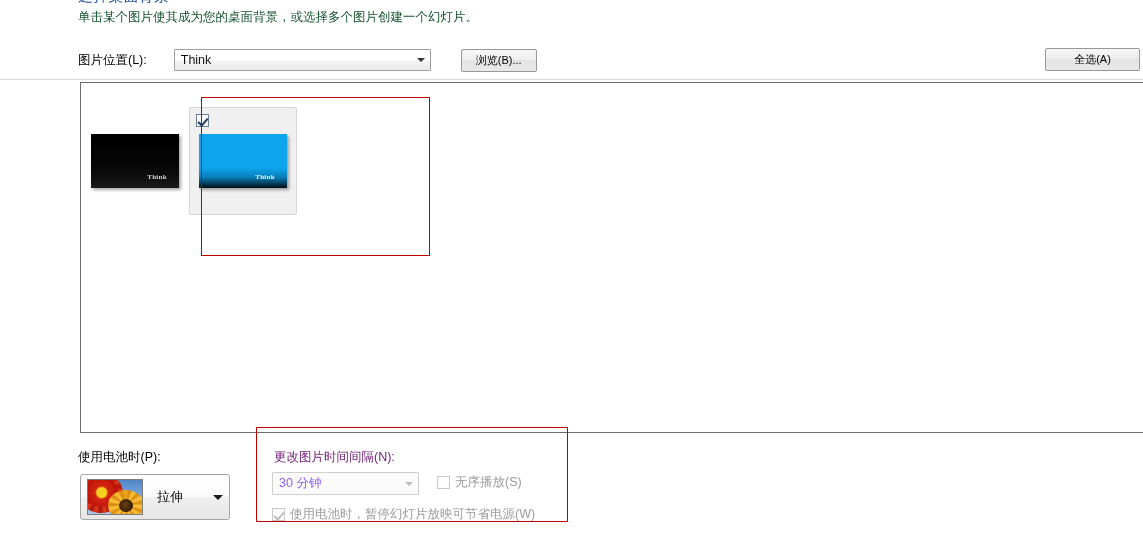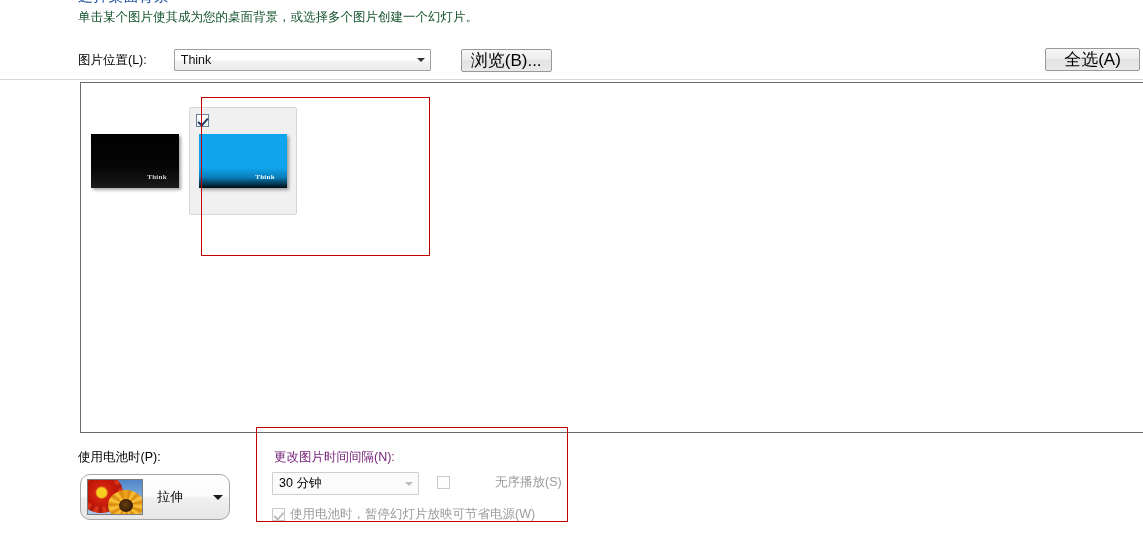--- a/index.html
+++ b/index.html
@@ -89,21 +89,21 @@
   }
   .btn {
     box-sizing: border-box;
     height: 23px;
     min-width: 76px;
     padding: 0 9px;
     border: 1px solid #989898;
     border-radius: 2px;
     background: linear-gradient(to bottom, #f6f6f6 0%, #ededed 48%, #e3e3e3 50%, #e9e9e9 100%);
     font-family: inherit;
-    font-size: 17px;
+    font-size: 11px;
     color: #000;
     display: flex;
     align-items: center;
     justify-content: center;
     white-space: nowrap;
     cursor: default;
   }
   #browse-button { margin-left: 10px; }
 
   #select-all-button {
@@ -247,21 +247,21 @@
     white-space: nowrap;
   }
   #picture-position-combo {
     position: absolute;
     left: 80px;
     top: 474px;
     width: 150px;
     height: 46px;
     box-sizing: border-box;
     border: 1px solid #a6a6a6;
-    border-radius: 10px;
+    border-radius: 3px;
     background: linear-gradient(to bottom, #ffffff 0%, #fbfbfb 48%, #f0f0f0 52%, #e6e6e6 100%);
     display: flex;
     align-items: center;
   }
   #position-thumb {
     width: 56px;
     height: 36px;
     margin-left: 6px;
     box-sizing: border-box;
     border: 1px solid #7b7b7b;
@@ -344,21 +344,21 @@
     box-sizing: border-box;
     border: 1px solid #cfcfcf;
     border-radius: 1px;
     background: #fbfbfb;
     display: flex;
     align-items: center;
   }
   #interval-value {
     padding-left: 6px;
     font-size: 12.5px;
-    color: #000000;
+    color: #8b5cf6;
     flex: 1;
     white-space: nowrap;
   }
   #interval-arrow {
     width: 18px;
     display: flex;
     align-items: center;
     justify-content: center;
   }
   #interval-arrow::after {
@@ -368,21 +368,21 @@
     border-top: 4px solid #bdbdbd;
     display: block;
   }
 
   .chk-row {
     position: absolute;
     display: flex;
     align-items: center;
     white-space: nowrap;
   }
-  #shuffle-row { left: 437px; top: 474px; gap: 40px; }
+  #shuffle-row { left: 437px; top: 474px; }
   #battery-row { left: 272px; top: 506px; }
   .chk-box {
     position: relative;
     width: 13px;
     height: 13px;
     box-sizing: border-box;
     border: 1px solid #c9c9c9;
     background: #fdfdfd;
     margin-right: 5px;
     flex: none;

